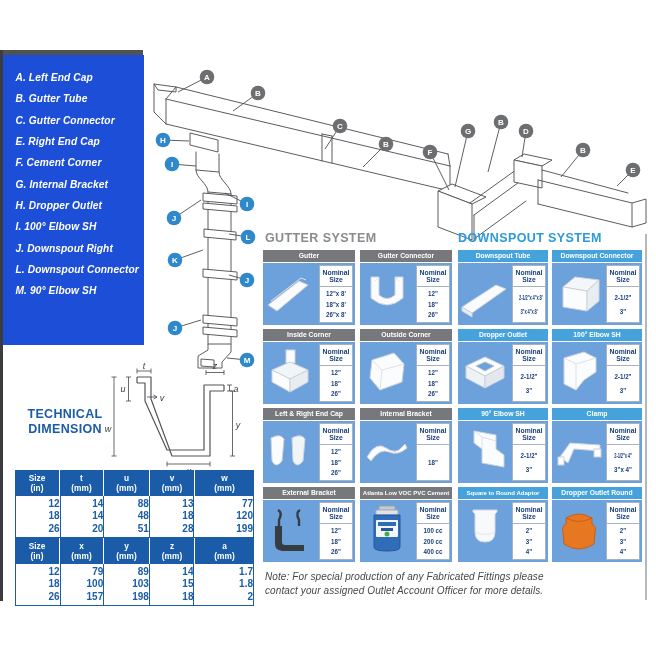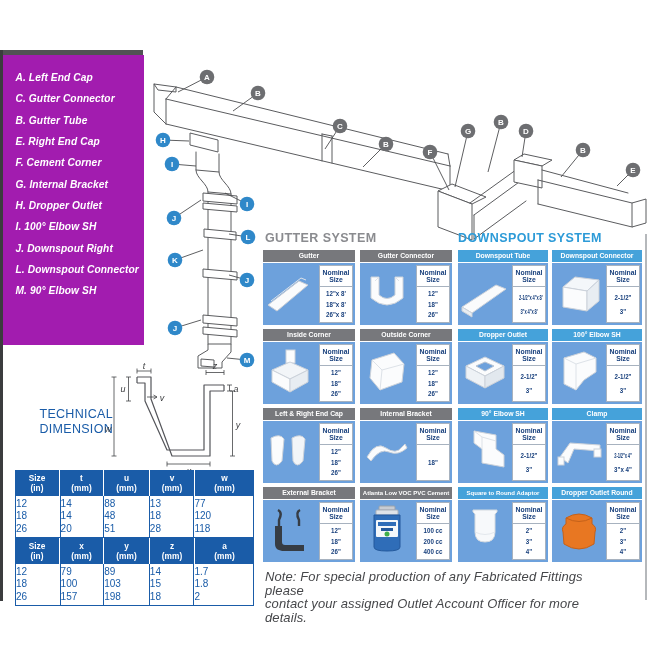--- a/index.html
+++ b/index.html
@@ -6,21 +6,21 @@
   body{width:656px;height:656px;position:relative;overflow:hidden;background:#fff;
        font-family:"Liberation Sans",sans-serif;}
   .page{position:absolute;inset:0;background:#fff;}
 
   
   .edge-top{position:absolute;left:0;top:50px;width:143px;height:5px;background:#515254;}
   .edge-left{position:absolute;left:0;top:50px;width:2.5px;height:551px;background:#3b3c3e;}
   .edge-right{position:absolute;left:645px;top:234px;width:1.5px;height:366px;background:#b5b8bb;}
 
   
-  .legend{position:absolute;left:2.5px;top:55px;width:141px;height:290px;background:#a21caf;}
+  .legend{position:absolute;left:2.5px;top:55px;width:141px;height:290px;background:#1d4ed8;}
   .legend ul{list-style:none;margin:0;padding:12px 0 0 13px;}
   .legend li{height:21.3px;display:flex;align-items:center;color:#fff;
              font-style:italic;font-weight:bold;font-size:10.2px;letter-spacing:.1px;white-space:nowrap;}
 
   
   #diagram{position:absolute;left:143px;top:55px;width:513px;height:325px;}
   .draw{stroke:#5b5c5f;stroke-width:1;fill:none;stroke-linejoin:round;stroke-linecap:round;}
   .drawf{stroke:#5b5c5f;stroke-width:1;fill:#fff;stroke-linejoin:round;}
   .callout-line{stroke:#4c4d4f;stroke-width:.9;}
   .co-gray{fill:#6d6e71;}
@@ -48,42 +48,42 @@
   .nominal{position:absolute;right:2px;top:2px;bottom:2px;width:34px;background:#fff;
            border:1px solid #a7b2bf;display:flex;flex-direction:column;box-sizing:border-box;}
   .nominal-label{font-size:6.8px;font-weight:bold;color:#173f7c;text-align:center;
                  line-height:7.5px;padding:2.5px 0 2px;border-bottom:1px solid #a7b2bf;}
   .sizes{flex:1;display:flex;flex-direction:column;justify-content:space-evenly;}
   .size-value{font-size:6.5px;font-weight:bold;color:#173f7c;text-align:center;
               white-space:nowrap;transform:scaleX(.95);transform-origin:50% 50%;}
   .size-value.tight{transform:scaleX(.62);letter-spacing:-.2px;}
 
   
-  .tech-title{position:absolute;left:17px;top:407px;width:96px;text-align:right;color:#1a5ca8;
-              font-weight:normal;font-size:12.5px;line-height:15px;letter-spacing:.3px;}
+  .tech-title{position:absolute;left:17px;top:407px;width:96px;text-align:center;color:#1a5ca8;
+              font-weight:bold;font-size:12.5px;line-height:15px;letter-spacing:.3px;}
   #profile{position:absolute;left:98px;top:360px;width:150px;height:118px;}
   .profile{stroke:#54555a;stroke-width:1.2;fill:none;stroke-linejoin:round;}
   .dim{stroke:#434446;stroke-width:.8;fill:none;}
   .dim-label{fill:#3f4043;font-size:9px;font-style:italic;text-anchor:middle;
              font-family:"Liberation Sans",sans-serif;}
 
   
   #dim-tables{position:absolute;left:15px;top:470px;width:239px;}
   .dim-header{display:grid;grid-template-columns:45fr 44fr 46fr 45fr 59fr;}
   .hcell{background:#1a5ca8;color:#fff;font-weight:bold;font-size:8.3px;text-align:center;
          line-height:10px;padding:3px 0;border-right:1.5px solid #fff;}
   .hcell:last-child{border-right:none;}
   .dim-body{display:grid;grid-template-columns:45fr 44fr 46fr 45fr 59fr;
             border:1.6px solid #1a5ca8;border-top:none;box-sizing:border-box;}
-  .bcell{font-size:10px;color:#1a5ca8;text-align:left;line-height:12.5px;padding:1.5px 0 2px;
-         border-right:1px solid #1a5ca8;}
+  .bcell{font-size:10px;color:#1a5ca8;text-align:right;line-height:12.5px;padding:1.5px 0 2px;
+         border-right:1px solid #1a5ca8;font-weight:bold;}
   .bcell:last-child{border-right:none;}
 
   
-  .note{position:absolute;left:265px;top:570px;width:345px;font-size:13px;font-style:italic;
+  .note{position:absolute;left:265px;top:570px;width:345px;font-size:10px;font-style:italic;
         color:#46474a;line-height:13.5px;letter-spacing:.1px;}
 </style>
 </head>
 <body>
 
 <svg width="0" height="0" style="position:absolute" aria-hidden="true">
   <defs>
     <symbol id="icon-gutter" viewBox="0 0 50 58">
       <path d="M3 40 L34 16 L43 20 L12 46 Z" fill="#fafbfc" stroke="#c9ced6"></path>
       <path d="M6 36 L36 13 L41 15" fill="none" stroke="#dde2e8"></path>
@@ -163,22 +163,22 @@
 
 <div class="page">
 
   <div class="edge-top"></div>
   <div class="edge-left"></div>
   <div class="edge-right"></div>
 
   <aside class="legend">
     <ul id="parts-list">
         <li>A. Left End Cap</li>
+        <li>B. Gutter Tube</li>
         <li>C. Gutter Connector</li>
-        <li>B. Gutter Tube</li>
         <li>E. Right End Cap</li>
         <li>F. Cement Corner</li>
         <li>G. Internal Bracket</li>
         <li>H. Dropper Outlet</li>
         <li>I. 100° Elbow SH</li>
         <li>J. Downspout Right</li>
         <li>L. Downspout Connector</li>
         <li>M. 90° Elbow SH</li>
       </ul>
   </aside>
@@ -604,21 +604,21 @@
           <div>51</div>
         </div>
         <div class="bcell">
           <div>13</div>
           <div>18</div>
           <div>28</div>
         </div>
         <div class="bcell">
           <div>77</div>
           <div>120</div>
-          <div>118</div>
+          <div>199</div>
         </div>
       </div>
       <div class="dim-header">
         <div class="hcell">Size<br>(in)</div>
         <div class="hcell">x<br>(mm)</div>
         <div class="hcell">y<br>(mm)</div>
         <div class="hcell">z<br>(mm)</div>
         <div class="hcell">a<br>(mm)</div>
       </div>
       <div class="dim-body">

